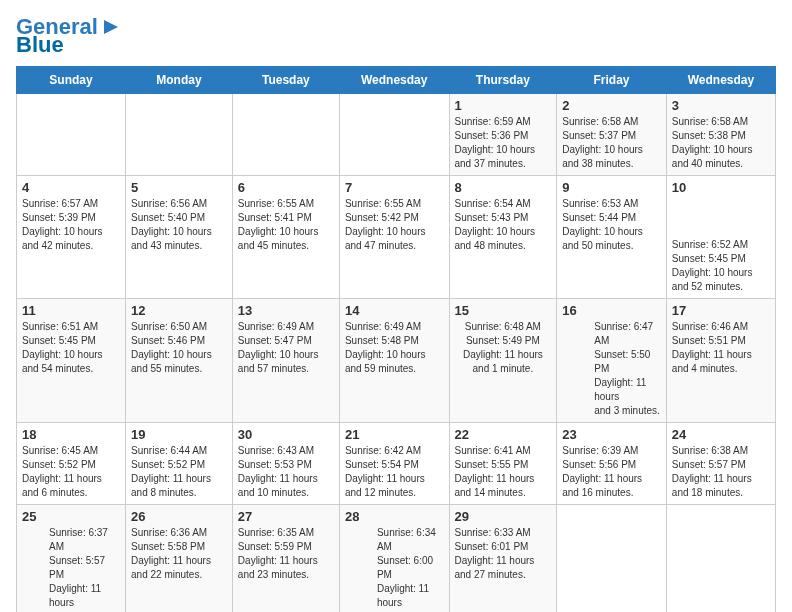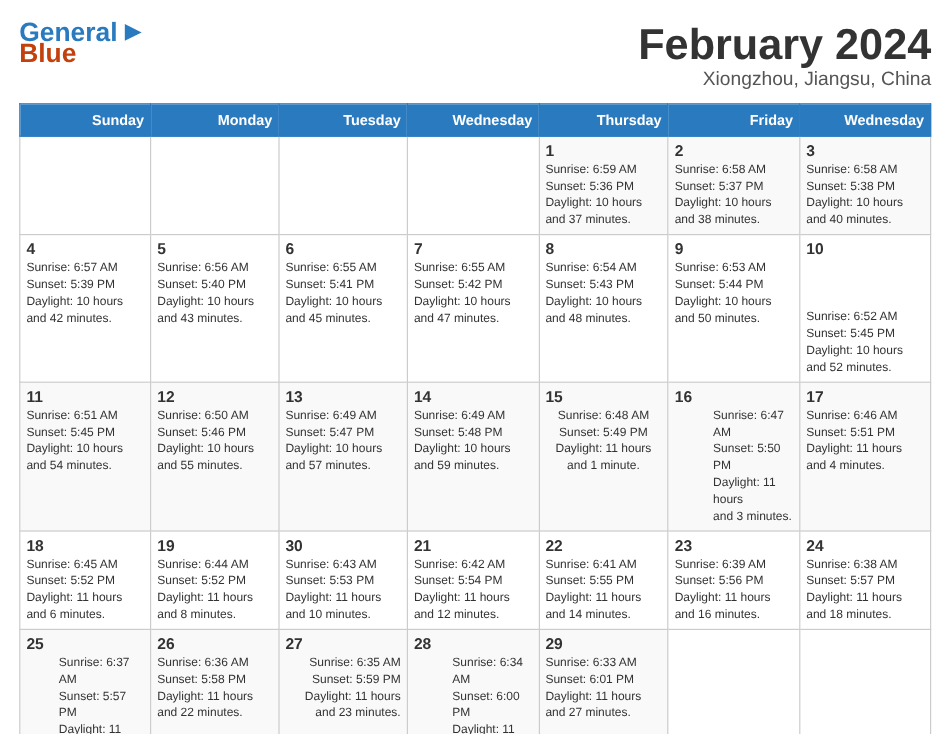--- a/index.html
+++ b/index.html
@@ -42,21 +42,21 @@
       color: #555;
     }
     table {
       width: 100%;
       border-collapse: collapse;
       font-size: 11px;
     }
     thead tr th {
       background-color: #2a7abf;
       color: #fff;
-      text-align: right;
+      text-align: center;
       padding: 6px 5px;
       font-size: 12px;
       font-weight: bold;
       border: 1px solid #2a7abf;
     }
     tbody tr td {
       border: 1px solid #ccc;
       vertical-align: top;
       padding: 4px 5px;
       width: 113px;
@@ -88,25 +88,21 @@
 <div class="header">
   <div class="logo">
     <div style="display:flex;align-items:center;">
       <span class="logo-text">
         <span class="blue">General</span>
       </span>
       <svg width="22" height="22" viewBox="0 0 22 22" style="margin-left:2px;">
         <polygon points="4,4 18,11 4,18" fill="#2a7abf"></polygon>
       </svg>
     </div>
-    <span class="logo-text" style="color:#c2410c;margin-top:-4px;">Blue</span>
-  </div>
-  <div class="title-block">
-    <h1>February 2024</h1>
-    <h2>Xiongzhou, Jiangsu, China</h2>
+    <span class="logo-text" style="color:#0369a1;margin-top:-4px;">Blue</span>
   </div>
 </div>
 
 <table>
   <thead>
     <tr>
     <th>Sunday</th>
         <th>Monday</th>
         <th>Tuesday</th>
         <th>Wednesday</th>
@@ -306,21 +302,21 @@
         </td>
         <td>
           <span class="day-number">26</span>
           <div class="day-info" style="white-space: pre-line;">Sunrise: 6:36 AM
 Sunset: 5:58 PM
 Daylight: 11 hours
 and 22 minutes.</div>
         </td>
         <td>
           <span class="day-number">27</span>
-          <div class="day-info" style="white-space: pre-line; text-align: right;">Sunrise: 6:35 AM
+          <div class="day-info" style="white-space: pre-line;">Sunrise: 6:35 AM
 Sunset: 5:59 PM
 Daylight: 11 hours
 and 23 minutes.</div>
         </td>
         <td>
           <span class="day-number">28</span>
           <div class="day-info" style="white-space: pre-line; margin-left: 32px;">Sunrise: 6:34 AM
 Sunset: 6:00 PM
 Daylight: 11 hours
 and 25 minutes.</div>

